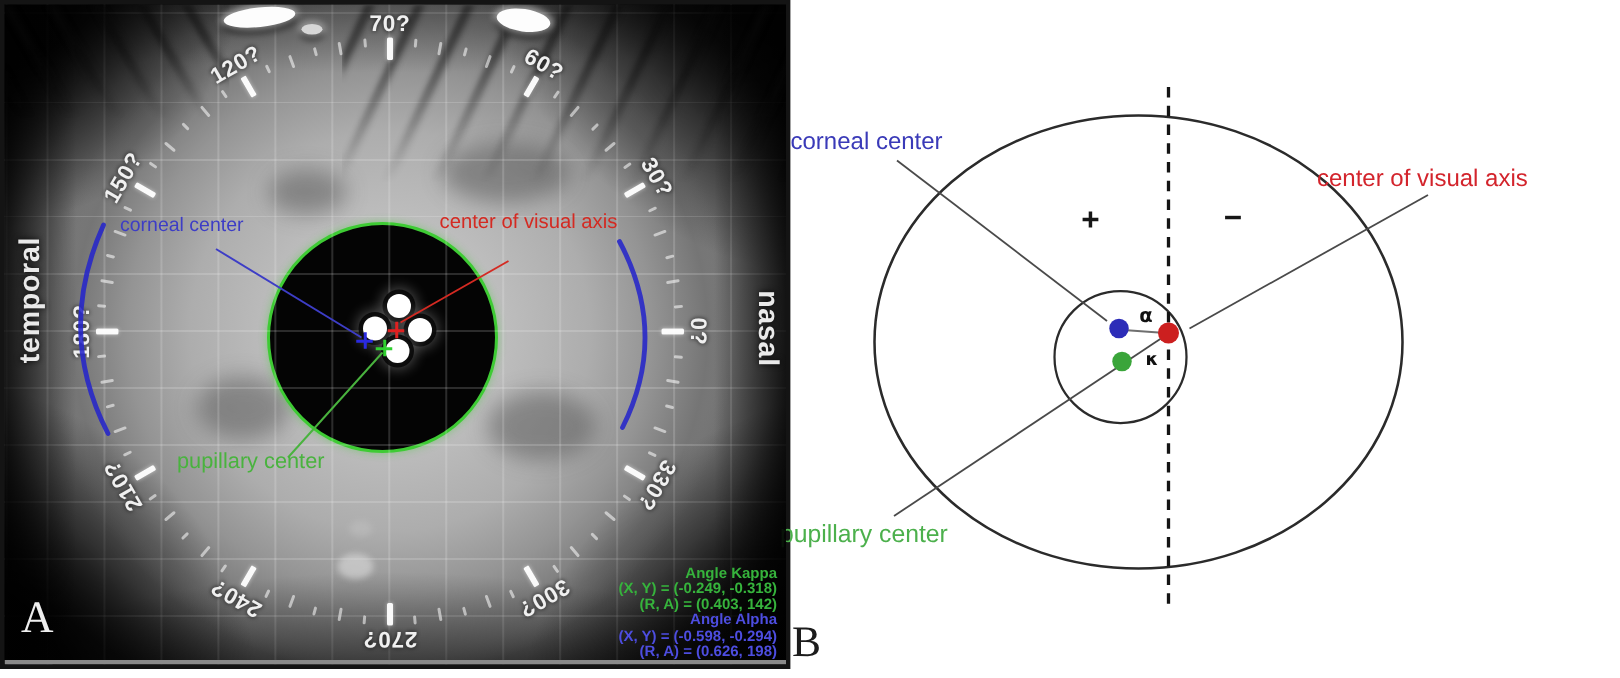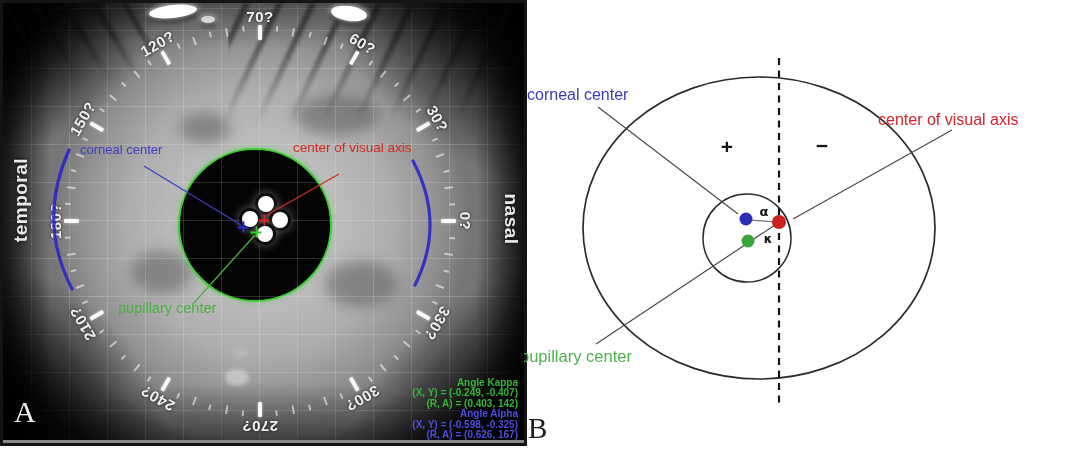--- a/index.html
+++ b/index.html
@@ -254,25 +254,25 @@
 
   <span class="a-label" id="lblCorneaA" style="color: rgb(61, 61, 198);">corneal center</span>
   <span class="a-label" id="lblVisualA" style="color: rgb(212, 42, 34);">center of visual axis</span>
   <span class="a-label" id="lblPupilA" style="color: rgb(73, 179, 62);">pupillary center</span>
 
   <span class="side-label" id="lblTemporal">temporal</span>
   <span class="side-label" id="lblNasal">nasal</span>
 
   <div id="metrics">
     <div style="color: rgb(54, 179, 60);">Angle Kappa</div>
-    <div style="color: rgb(54, 179, 60);">(X, Y) = (-0.249, -0.407)</div>
+    <div style="color: rgb(54, 179, 60);">(X, Y) = (-0.249, -0.318)</div>
     <div style="color: rgb(54, 179, 60);">(R, A) = (0.403, 142)</div>
     <div style="color: rgb(77, 77, 224);">Angle Alpha</div>
-    <div style="color: rgb(77, 77, 224);">(X, Y) = (-0.598, -0.325)</div>
-    <div style="color: rgb(77, 77, 224);">(R, A) = (0.626, 167)</div>
+    <div style="color: rgb(77, 77, 224);">(X, Y) = (-0.598, -0.294)</div>
+    <div style="color: rgb(77, 77, 224);">(R, A) = (0.626, 198)</div>
   </div>
 
   <span id="panelALetter">A</span>
   <div id="watermark"></div>
   <div id="photoBottomStrip"></div>
 </div>
 
 <div id="panelB">
   <svg id="bOverlay" width="553" height="452" viewBox="0 0 553 452">
     <ellipse cx="232" cy="228" rx="176" ry="151" fill="none" stroke="#2b2b2b" stroke-width="1.7"></ellipse>

